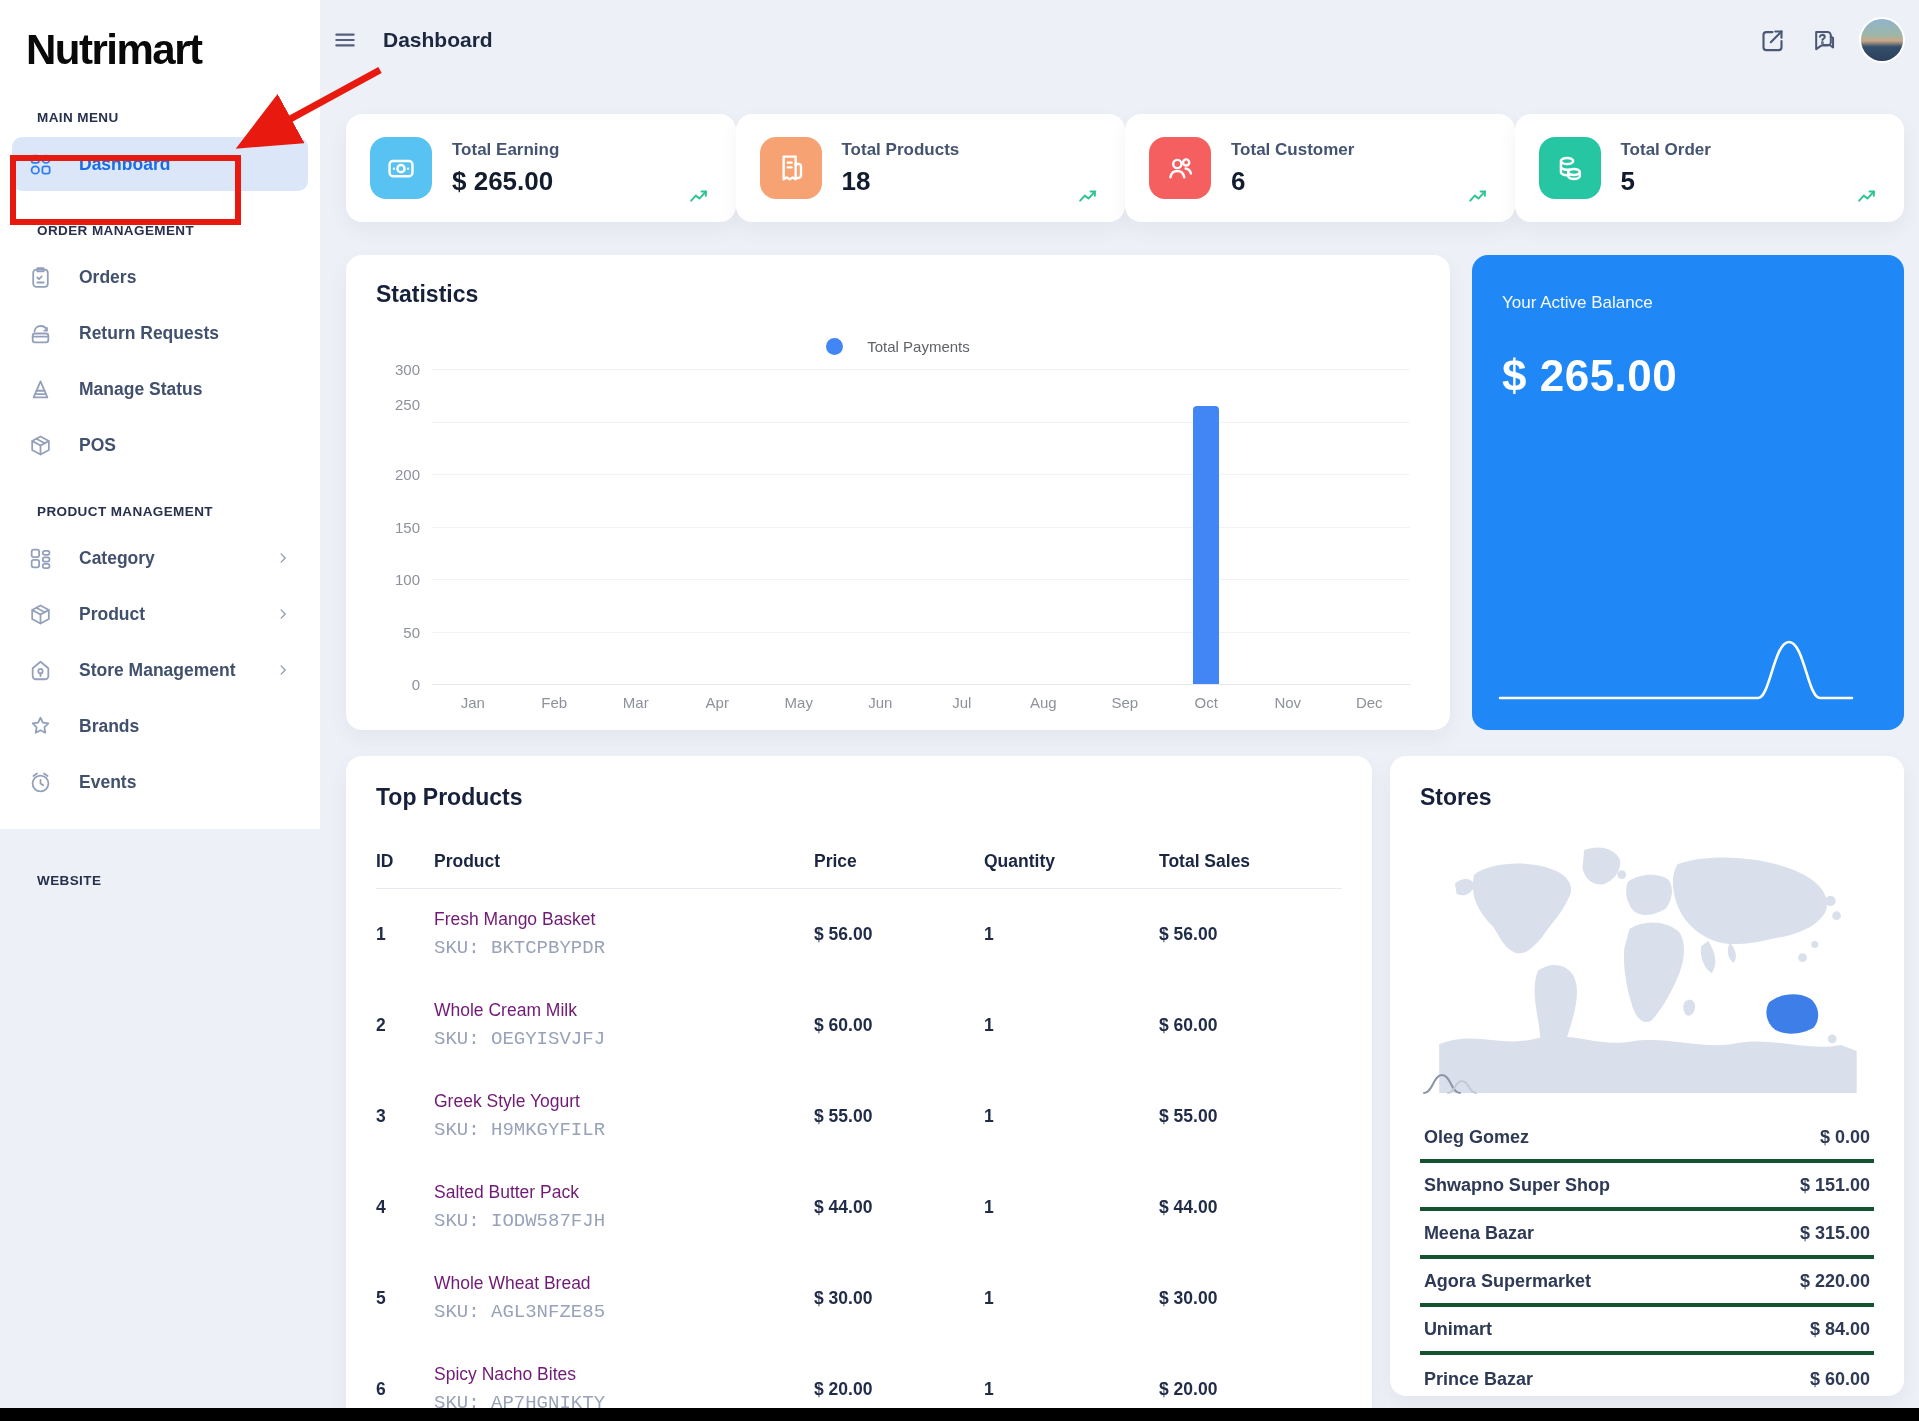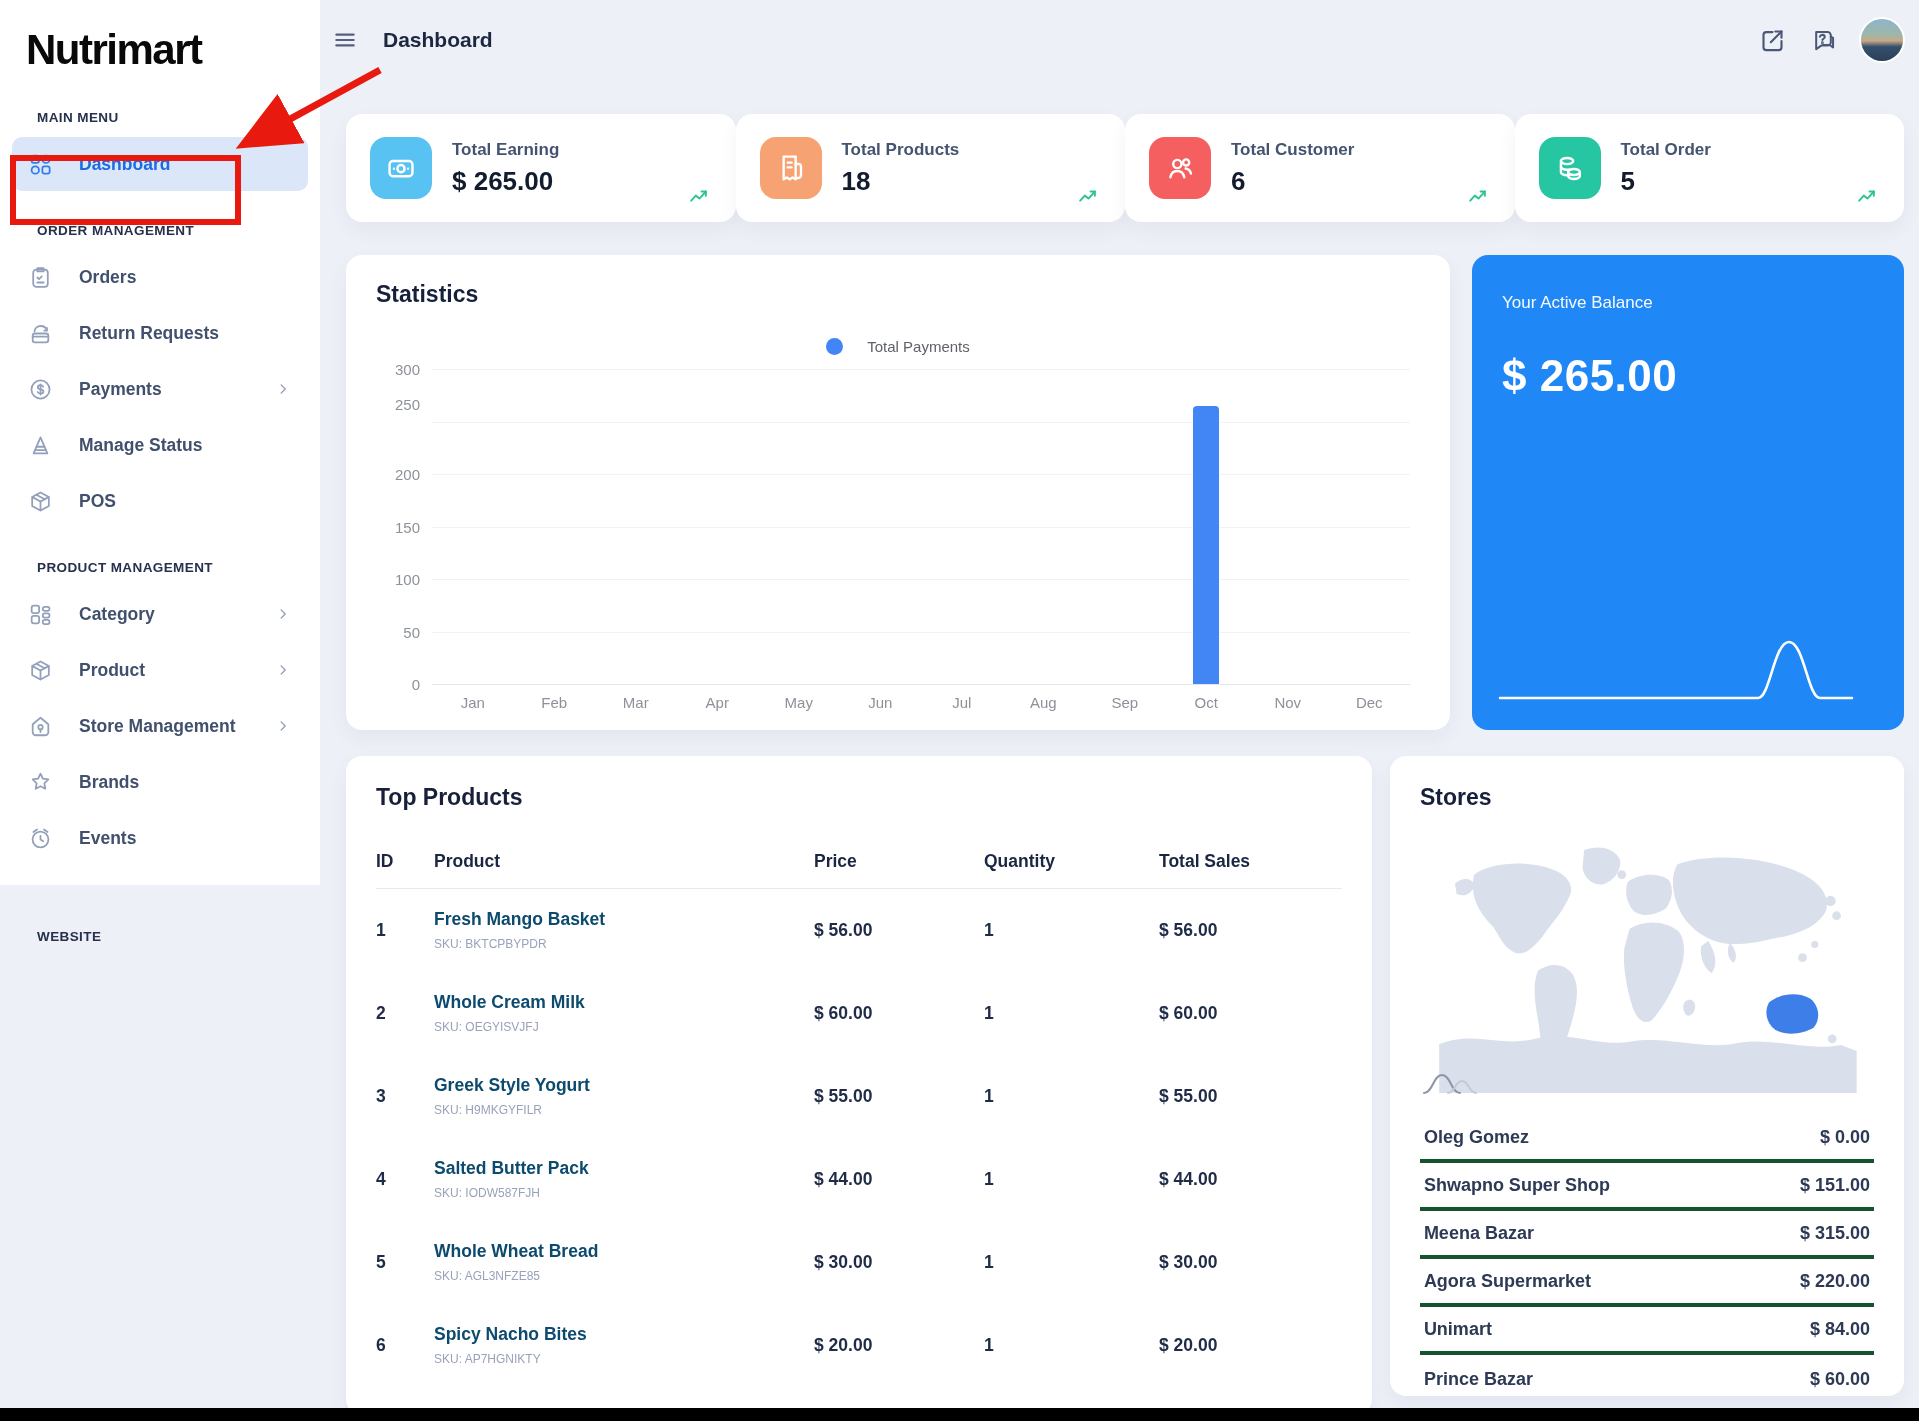--- a/index.html
+++ b/index.html
@@ -73,22 +73,22 @@
 
   
   .row3 { display:flex; gap:18px; margin:26px 15px 0 26px; align-items:flex-start; }
   .table-card { width:1031px; background:#fff; border-radius:16px; min-height:591px; padding:28px 30px; box-shadow:0 8px 20px rgba(30,41,59,.05); }
   .ptable { margin-top:26px; }
   .prow { display:grid; grid-template-columns:58px 380px 170px 175px 1fr; align-items:center; }
   .prow.head { padding:14px 0 16px 0; border-bottom:1.5px solid #e7ebf0; }
   .prow.head span { font-size:17.5px; font-weight:800; color:#1b2642; }
   .prow.body { padding:20px 0 21px 0; }
   .pcell { font-size:17.5px; font-weight:700; color:#1f2b47; }
-  .pname { font-size:17.5px; font-weight:700; color:#0c4a6e; }
-  .psku { font-size:12px; color:#98a2b8; margin-top:7px; font-weight:400; }
+  .pname { font-size:17.5px; font-weight:400; color:#701a75; }
+  .psku { font-size:19px; color:#98a2b8; margin-top:7px; font-weight:400;font-family:Liberation Mono, monospace; }
 
   .stores-card { flex:1; background:#fff; border-radius:16px; height:640px; padding:28px 30px; box-shadow:0 8px 20px rgba(30,41,59,.05); position:relative; }
   .map-wrap { position:relative; margin-top:14px; height:272px; display:flex; justify-content:center; }
   .map-wrap svg.world { height:262px; margin-top:6px; }
   .map-hills { position:absolute; left:2px; bottom:2px; }
   .store-list { margin-top:18px; }
   .store-row { display:flex; justify-content:space-between; align-items:center; height:48px; border-bottom:4px solid #14532d; padding:0 4px; }
   .store-row:last-child { border-bottom:none; }
   .store-name { font-size:18px; font-weight:700; color:#2e3a55; }
   .store-value { font-size:18px; font-weight:700; color:#2e3a55; }
@@ -134,35 +134,20 @@
           <div class="nav-item">
             <span class="nico">
               <svg viewBox="0 0 24 24" fill="none" stroke="currentColor" stroke-width="1.7" stroke-linecap="round" stroke-linejoin="round">
                 <path d="M6.2 10.2c.2-3.2 2.6-5.4 6-5.4 2.9 0 5.1 1.7 5.8 4.2"></path>
                 <path d="M15.6 9.2H18.2V6.6"></path>
                 <rect x="4.5" y="12" width="15" height="8.5" rx="2.2"></rect>
                 <path d="M4.5 15h15"></path>
               </svg>
             </span>
             <span class="nav-label">Return Requests</span>
-          </div>
-          <div class="nav-item">
-            <span class="nico">
-              <svg viewBox="0 0 24 24" fill="none" stroke="currentColor" stroke-width="1.7" stroke-linecap="round" stroke-linejoin="round">
-                <circle cx="12" cy="12" r="8.7"></circle>
-                <path d="M12 7.2v9.6"></path>
-                <path d="M14.6 9.4c-.5-1-1.5-1.5-2.6-1.5-1.5 0-2.6.8-2.6 2s1.1 1.8 2.6 2 2.8.8 2.8 2-1.3 2-2.8 2c-1.2 0-2.3-.6-2.7-1.5"></path>
-              </svg>
-            </span>
-            <span class="nav-label">Payments</span>
-            <span class="nav-chevron">
-              <svg viewBox="0 0 24 24" fill="none" stroke="currentColor" stroke-width="1.7" stroke-linecap="round" stroke-linejoin="round">
-                <path d="M9.5 6.5l5.5 5.5-5.5 5.5"></path>
-              </svg>
-            </span>
           </div>
           <div class="nav-item">
             <span class="nico">
               <svg viewBox="0 0 24 24" fill="none" stroke="currentColor" stroke-width="1.7" stroke-linecap="round" stroke-linejoin="round">
                 <path d="M12 4.2L18.6 19.5H5.4z"></path>
                 <path d="M8.2 13.2h7.6"></path>
                 <path d="M7 16.4h10"></path>
               </svg>
             </span>
             <span class="nav-label">Manage Status</span>

